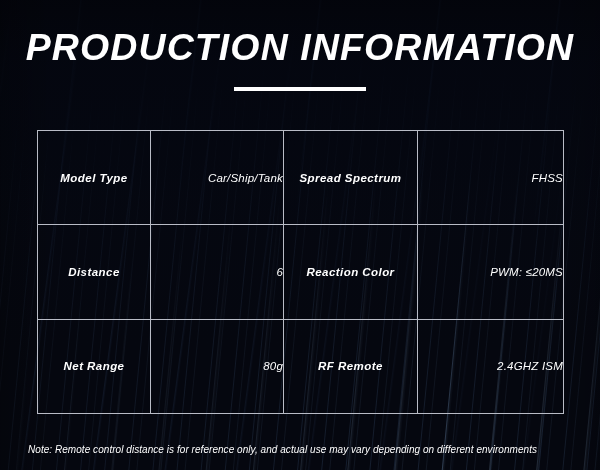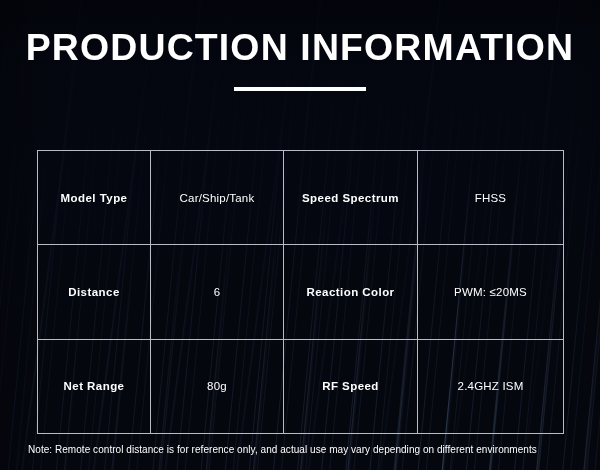--- a/index.html
+++ b/index.html
@@ -85,21 +85,21 @@
       rgba(70,120,200,0) 53px,
       rgba(95,150,230,.22) 54px,
       rgba(70,120,200,0) 56px,
       rgba(70,120,200,0) 119px);
     -webkit-mask-image:linear-gradient(180deg, rgba(0,0,0,.85) 0%, rgba(0,0,0,.35) 26%, rgba(0,0,0,0) 46%);
             mask-image:linear-gradient(180deg, rgba(0,0,0,.85) 0%, rgba(0,0,0,.35) 26%, rgba(0,0,0,0) 46%);
     opacity:.7;
   }
 
   
-  #content{position:absolute;inset:0;}
+  #content{position:absolute;inset:0;font-style:italic;}
 
   #title{
     position:absolute;top:28px;left:0;width:100%;
     text-align:center;
     color:#ffffff;
     font-size:36px;
     font-weight:bold;
     letter-spacing:1.1px;
     line-height:40px;
     transform:scaleX(1.04);
@@ -109,39 +109,38 @@
     position:absolute;top:87px;left:50%;margin-left:-66px;
     width:132px;height:4px;background:#ffffff;
   }
 
   
   #spec-table{
     position:absolute;left:37px;top:130px;
     width:526px;height:284px;
     border-collapse:collapse;
     table-layout:fixed;
-    margin-top:20px;
   }
   #spec-table td{
     border:1px solid #b9bcc6;
     padding:0 0 0 0;
     height:47.3px;
     color:#ffffff;
     font-size:11.5px;
     vertical-align:middle;
     overflow:hidden;
     white-space:nowrap;
   }
   td.k{
     text-align:center;
     font-weight:bold;
     letter-spacing:.45px;
   }
   td.v{
-    text-align:center;
+    text-align:right;
     padding-left:12px;
     font-weight:normal;
     letter-spacing:.2px;
     border-radius:22px;
   }
   col.c1{width:113px;}
   col.c2{width:133px;}
   col.c3{width:134px;}
   col.c4{width:146px;}
 
@@ -176,33 +175,33 @@
     <colgroup>
       <col class="c1">
         <col class="c2">
         <col class="c3">
         <col class="c4">
     </colgroup>
     <tbody>
       <tr>
         <td class="k">Model Type</td>
         <td class="v">Car/Ship/Tank</td>
-        <td class="k">Speed Spectrum</td>
+        <td class="k">Spread Spectrum</td>
         <td class="v">FHSS</td>
       </tr>
       <tr>
         <td class="k">Distance</td>
         <td class="v">6</td>
         <td class="k">Reaction Color</td>
         <td class="v">PWM:  ≤20MS</td>
       </tr>
       <tr>
         <td class="k">Net Range</td>
         <td class="v">80g</td>
-        <td class="k">RF Speed</td>
+        <td class="k">RF Remote</td>
         <td class="v">2.4GHZ   ISM</td>
       </tr>
     </tbody>
   </table>
 
   <div id="note">Note: Remote control distance is for reference only, and actual use may vary depending on different environments</div>
 
 </div>
 
 </body></html>

